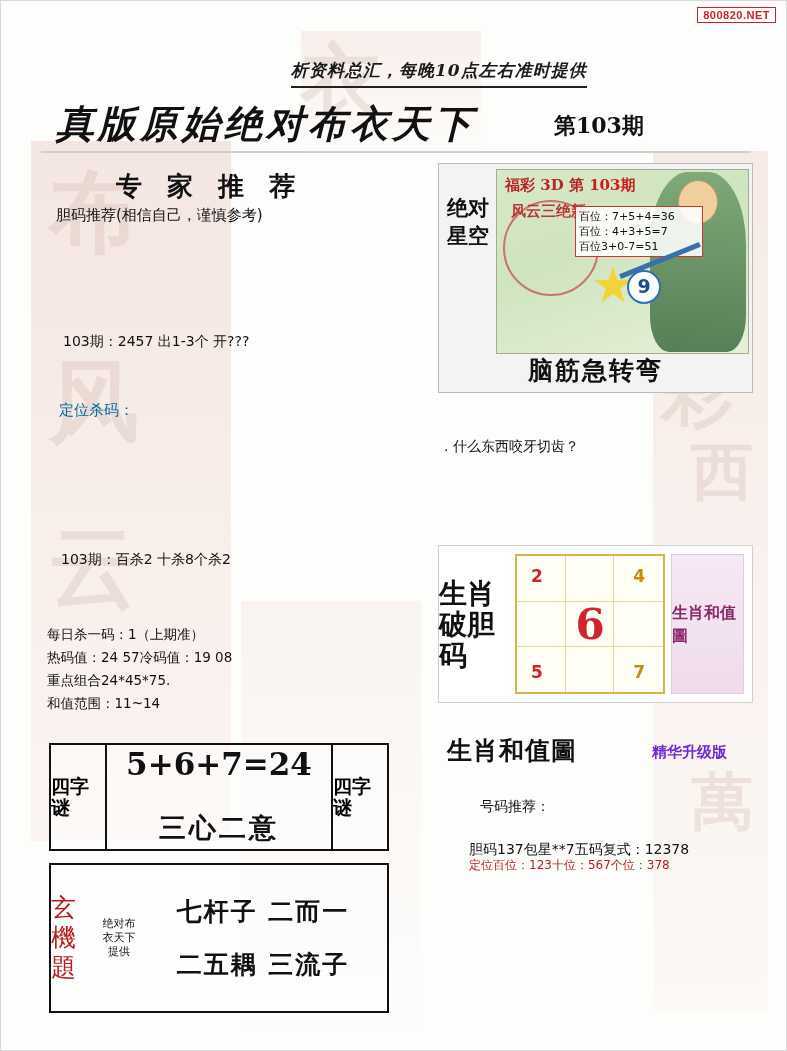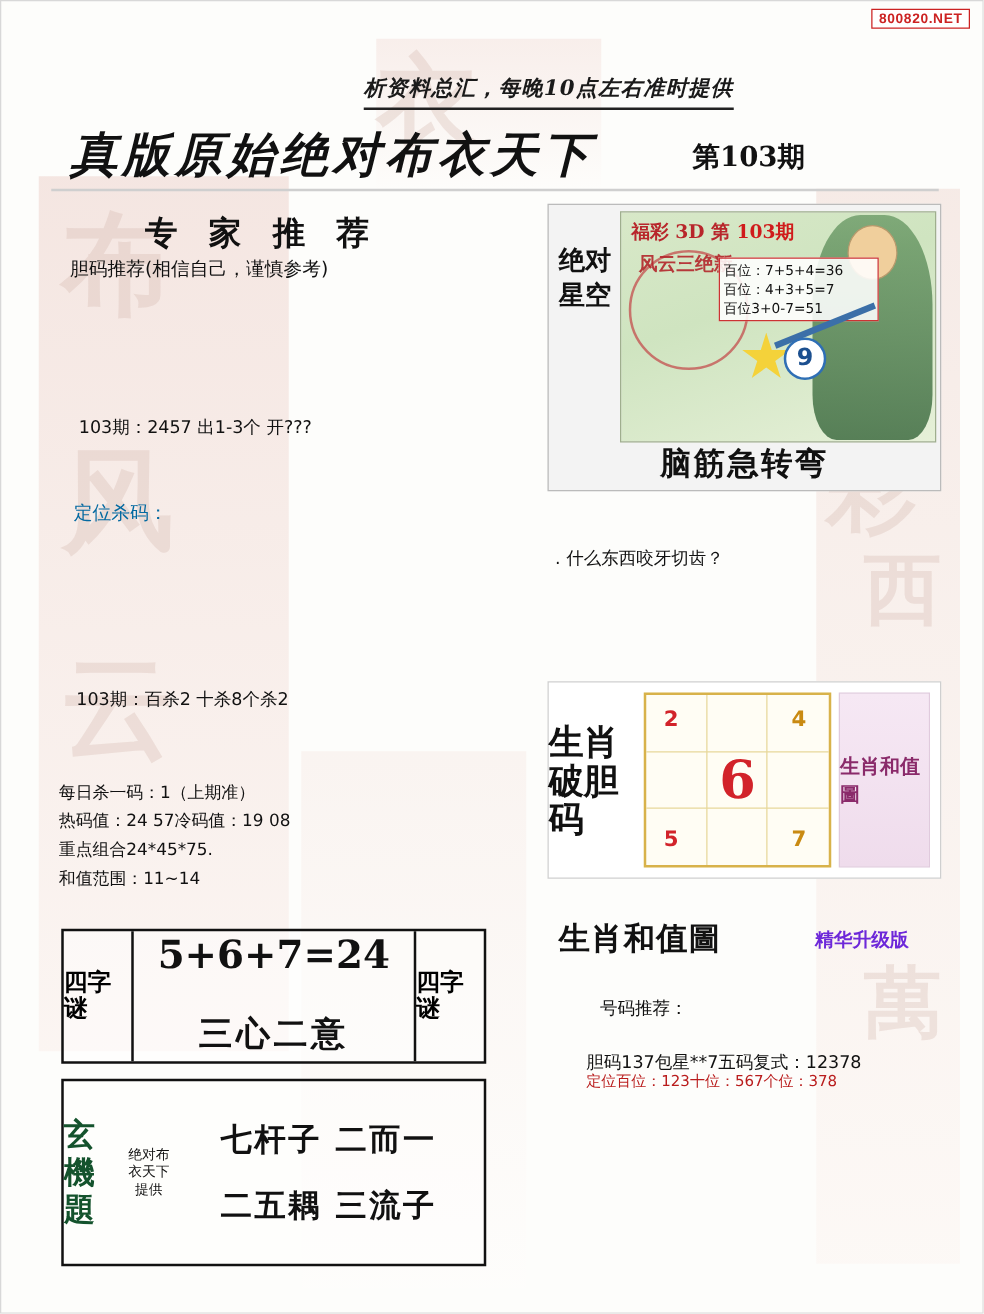--- a/index.html
+++ b/index.html
@@ -256,24 +256,24 @@
     display: flex;
     background: rgba(255,255,255,0.35);
   }
   .xuanji-label {
     width: 48px;
     display: flex;
     flex-direction: column;
     align-items: center;
     justify-content: center;
     font-size: 25px;
-    font-weight: bold;
+    font-weight: normal;
     font-family: "DejaVu Serif", serif;
     line-height: 30px;
-    color: #14532d;
+    color: #b91c1c;
   }
   .xuanji-credit {
     width: 40px;
     display: flex;
     flex-direction: column;
     align-items: center;
     justify-content: center;
     font-size: 11px;
     font-family: "DejaVu Sans", sans-serif;
     line-height: 14px;

